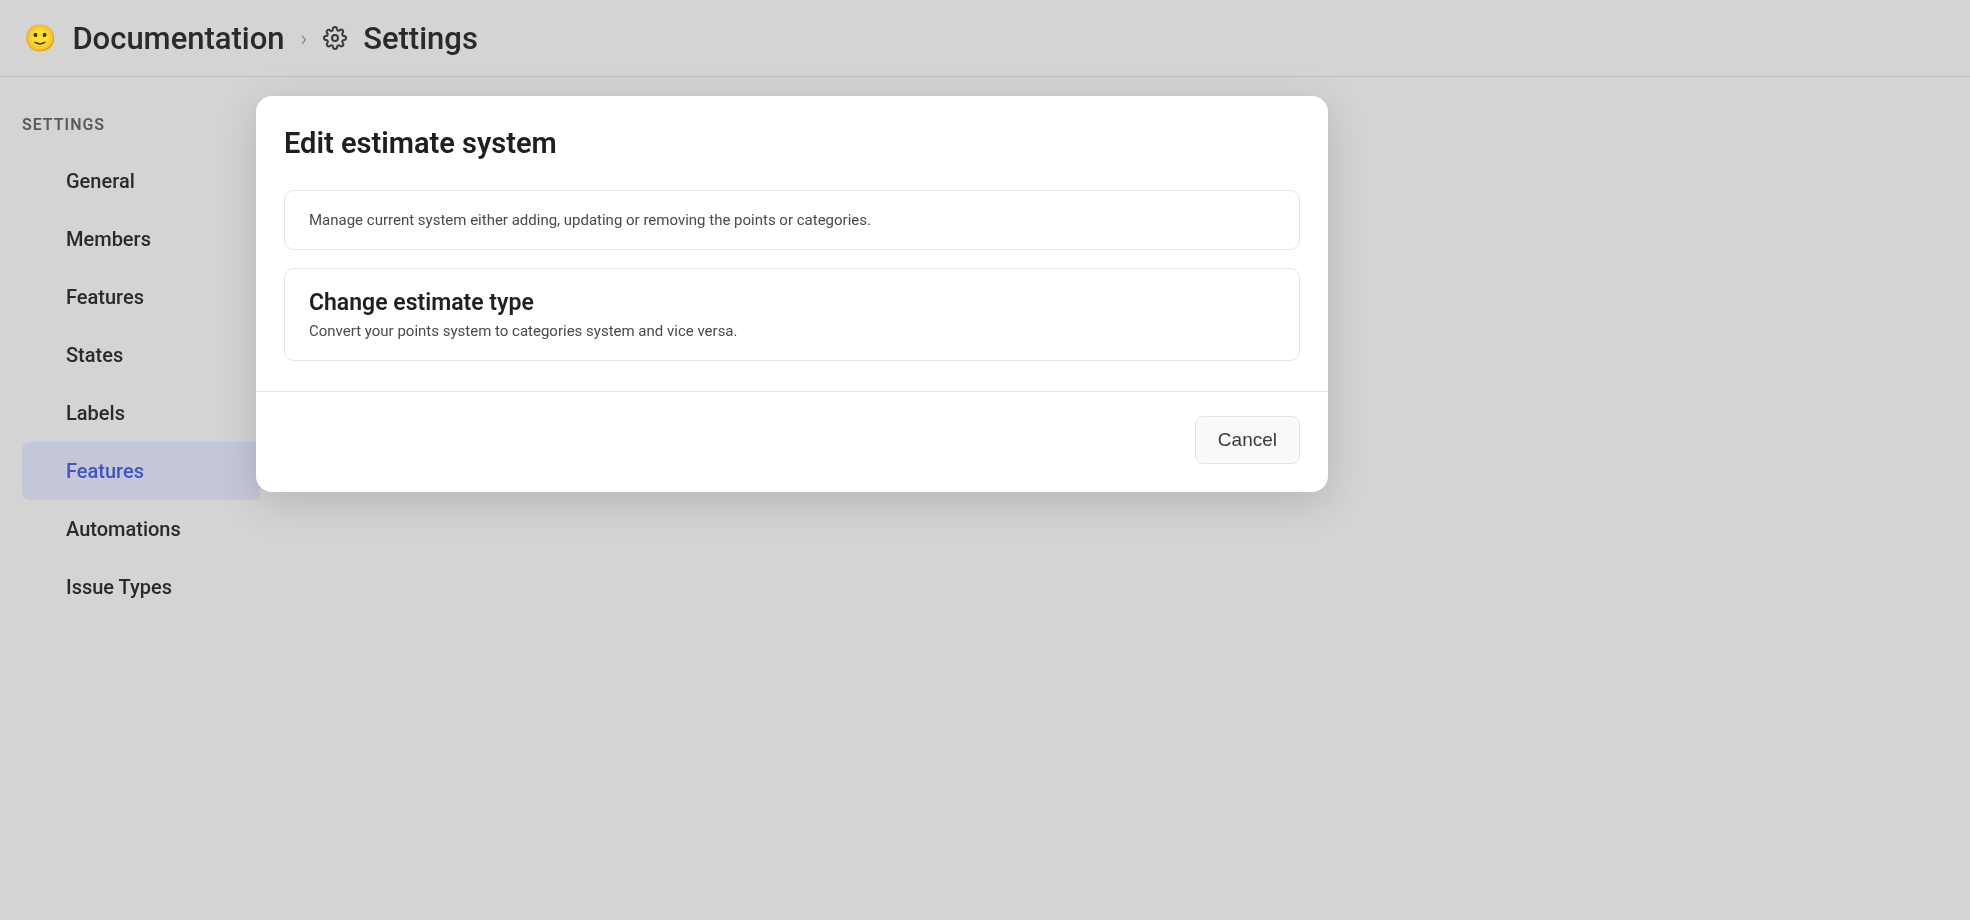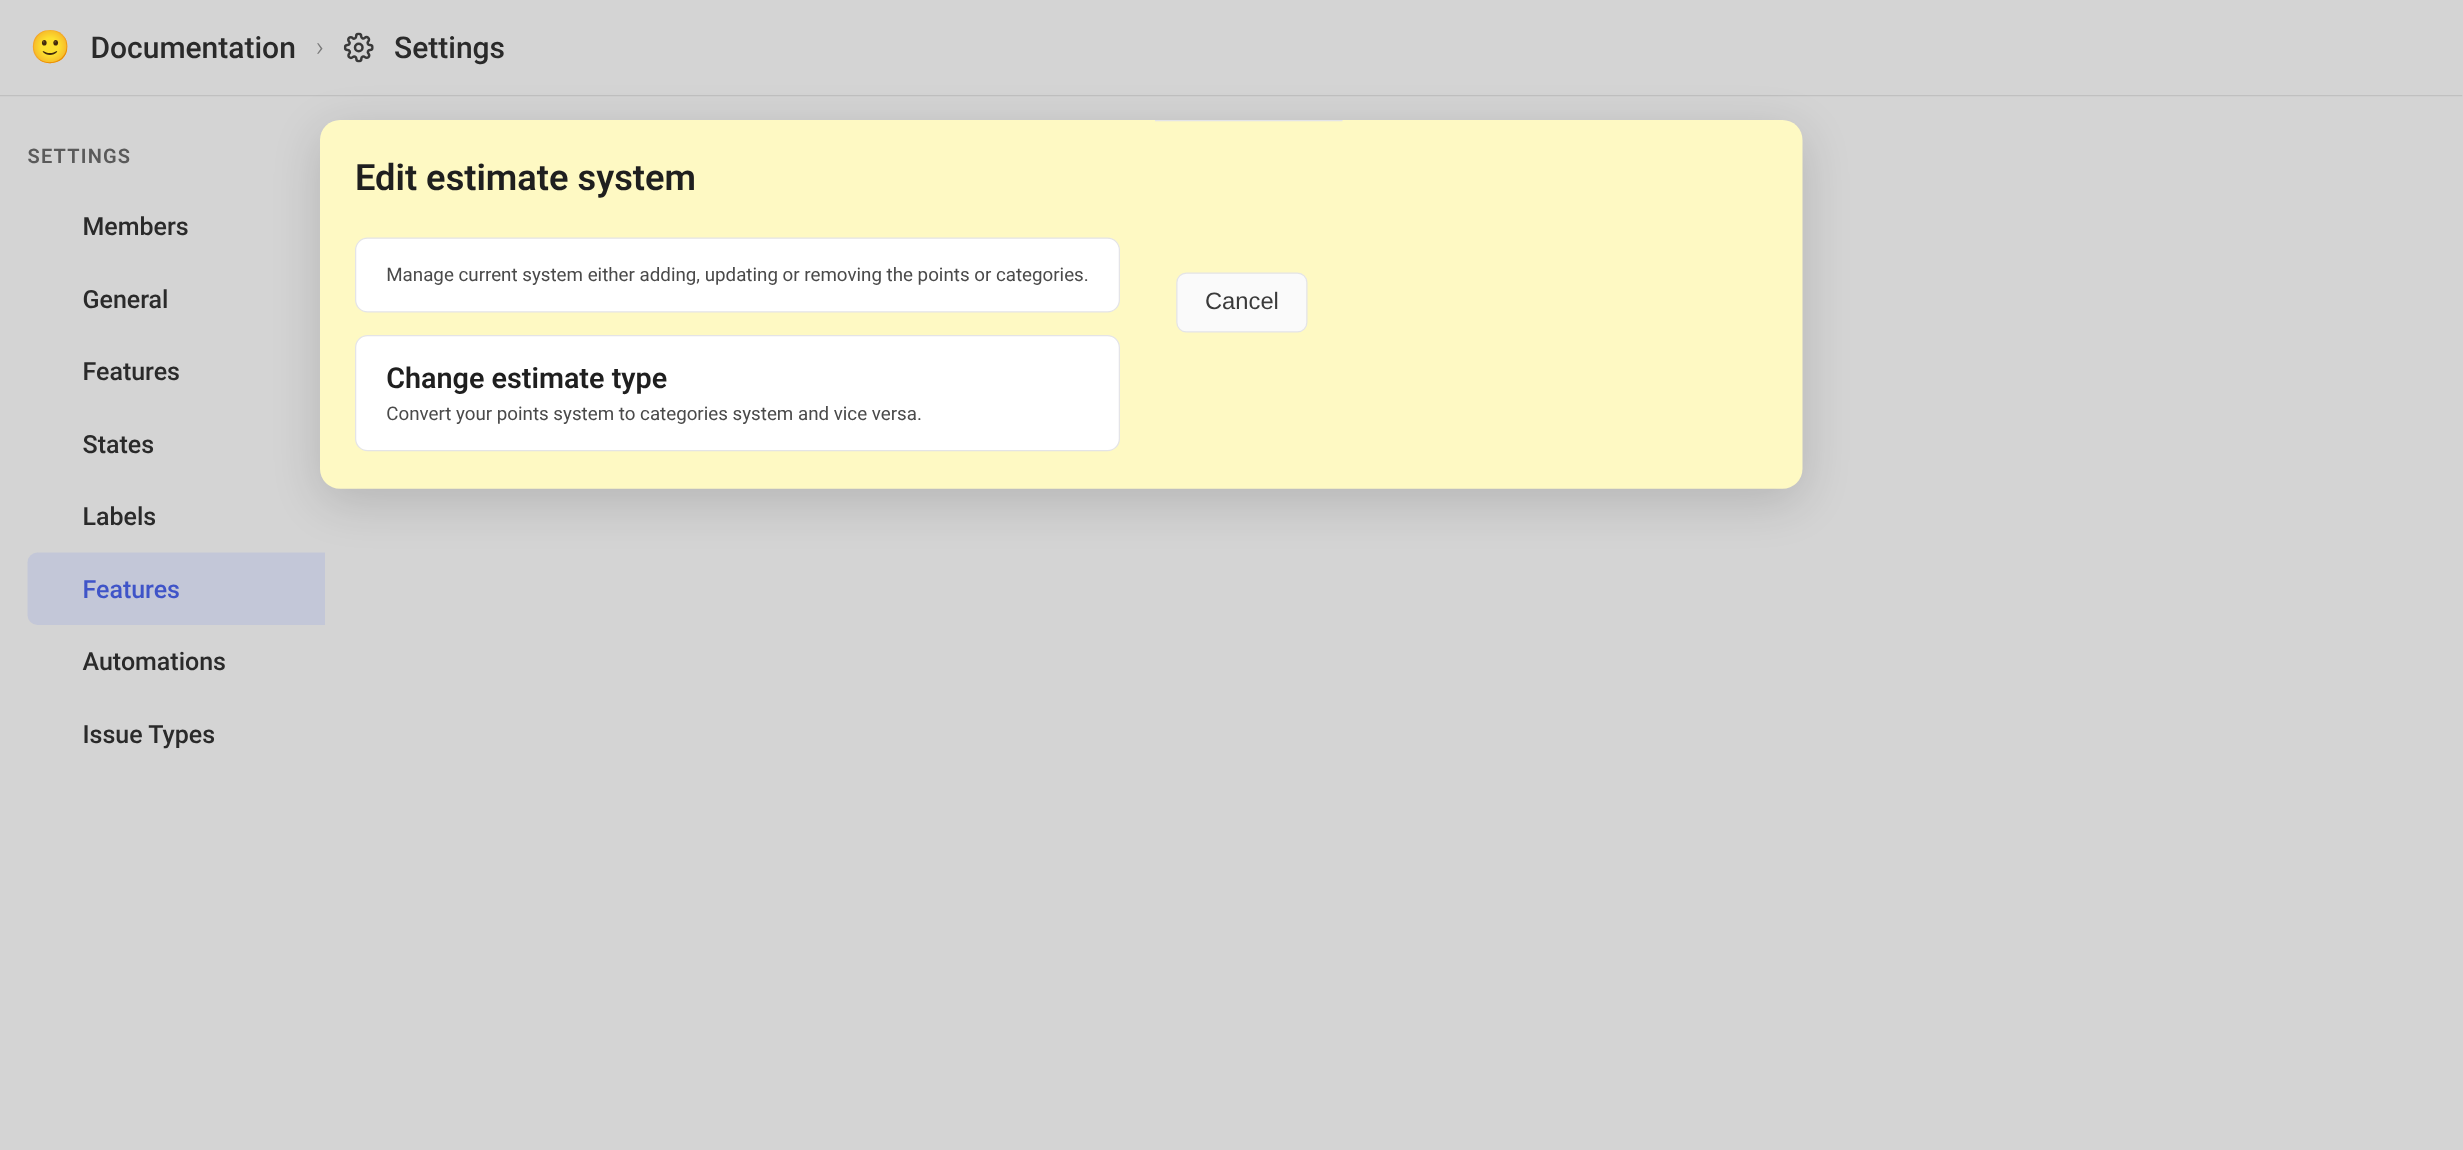--- a/index.html
+++ b/index.html
@@ -30,21 +30,21 @@
     .emoji-icon {
       font-size: 26px;
       line-height: 1;
     }
     .breadcrumb-segment {
       display: flex;
       align-items: center;
       gap: 16px;
     }
     .breadcrumb-text {
-      font-size: 24px;
+      font-size: 31px;
       font-weight: 500;
       color: #2a2a2a;
     }
     .chevron {
       color: #7a7a7a;
       font-size: 22px;
       font-weight: 300;
     }
     .gear-svg {
       width: 24px;
@@ -81,26 +81,26 @@
       background: #c3c7d8;
       color: #3f54c8;
       border-radius: 8px 0 0 8px;
     }
 
     
     .modal {
       position: absolute;
       top: 96px;
       left: 256px;
-      width: 1186px;
-      background: #fef9c3;
+      width: 1072px;
+      background: #ffffff;
       border-radius: 16px;
       box-shadow: 0 10px 40px rgba(0,0,0,0.15);
       display: flex;
-      flex-direction: row;
+      flex-direction: column;
     }
     .modal-body {
       padding: 30px 28px 30px 28px;
     }
     .modal-title {
       font-size: 29px;
       font-weight: 600;
       color: #1f1f1f;
       margin-bottom: 30px;
     }
@@ -158,22 +158,22 @@
       <circle cx="12" cy="12" r="3"></circle>
       <path d="M19.4 15a1.65 1.65 0 0 0 .33 1.82l.06.06a2 2 0 1 1-2.83 2.83l-.06-.06a1.65 1.65 0 0 0-1.82-.33 1.65 1.65 0 0 0-1 1.51V21a2 2 0 0 1-4 0v-.09a1.65 1.65 0 0 0-1-1.51 1.65 1.65 0 0 0-1.82.33l-.06.06a2 2 0 1 1-2.83-2.83l.06-.06a1.65 1.65 0 0 0 .33-1.82 1.65 1.65 0 0 0-1.51-1H3a2 2 0 0 1 0-4h.09a1.65 1.65 0 0 0 1.51-1 1.65 1.65 0 0 0-.33-1.82l-.06-.06a2 2 0 1 1 2.83-2.83l.06.06a1.65 1.65 0 0 0 1.82.33h0a1.65 1.65 0 0 0 1-1.51V3a2 2 0 0 1 4 0v.09a1.65 1.65 0 0 0 1 1.51 1.65 1.65 0 0 0 1.82-.33l.06-.06a2 2 0 1 1 2.83 2.83l-.06.06a1.65 1.65 0 0 0-.33 1.82v0a1.65 1.65 0 0 0 1.51 1H21a2 2 0 0 1 0 4h-.09a1.65 1.65 0 0 0-1.51 1z"></path>
     </svg>
     <span class="breadcrumb-text">Settings</span>
   </div>
 </div>
 
 <div class="body-area">
   <div class="sidebar">
     <div class="sidebar-heading">SETTINGS</div>
+    <div class="sidebar-item">General</div>
     <div class="sidebar-item">Members</div>
-    <div class="sidebar-item">General</div>
     <div class="sidebar-item">Features</div>
     <div class="sidebar-item">States</div>
     <div class="sidebar-item">Labels</div>
     <div class="sidebar-item active">Features</div>
     <div class="sidebar-item">Automations</div>
     <div class="sidebar-item">Issue Types</div>
   </div>
 </div>
 
 <div class="modal">

